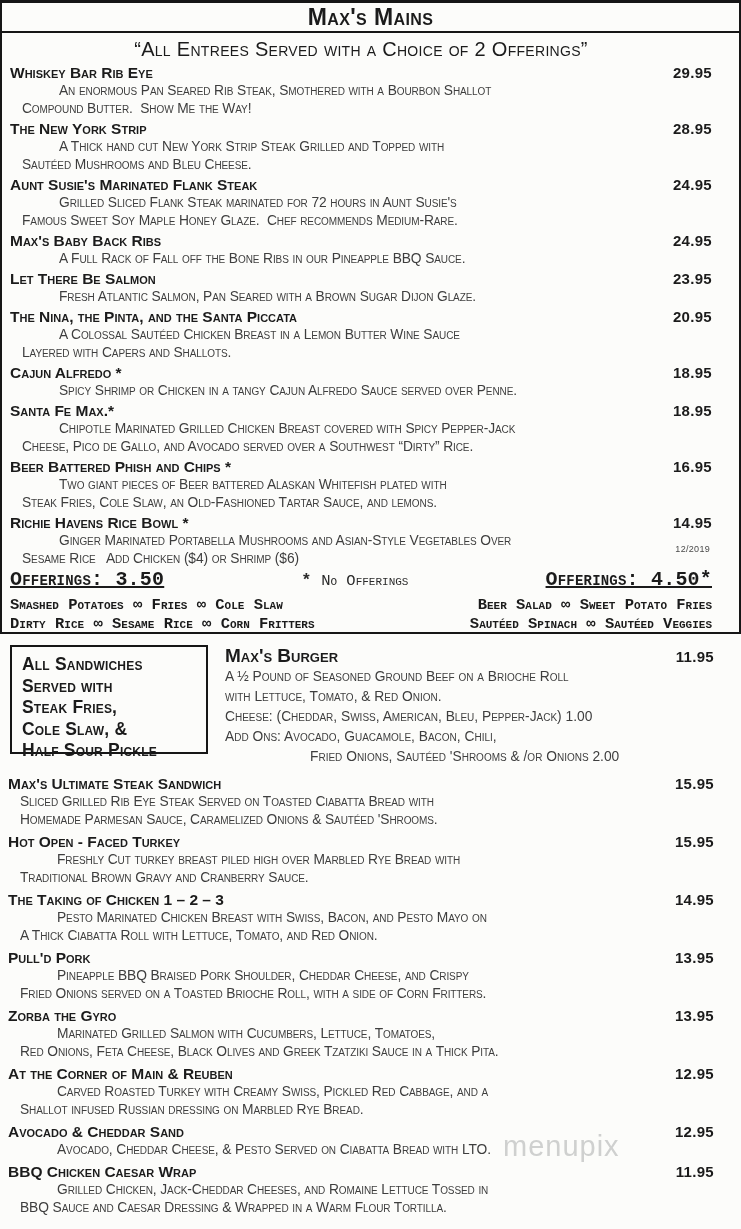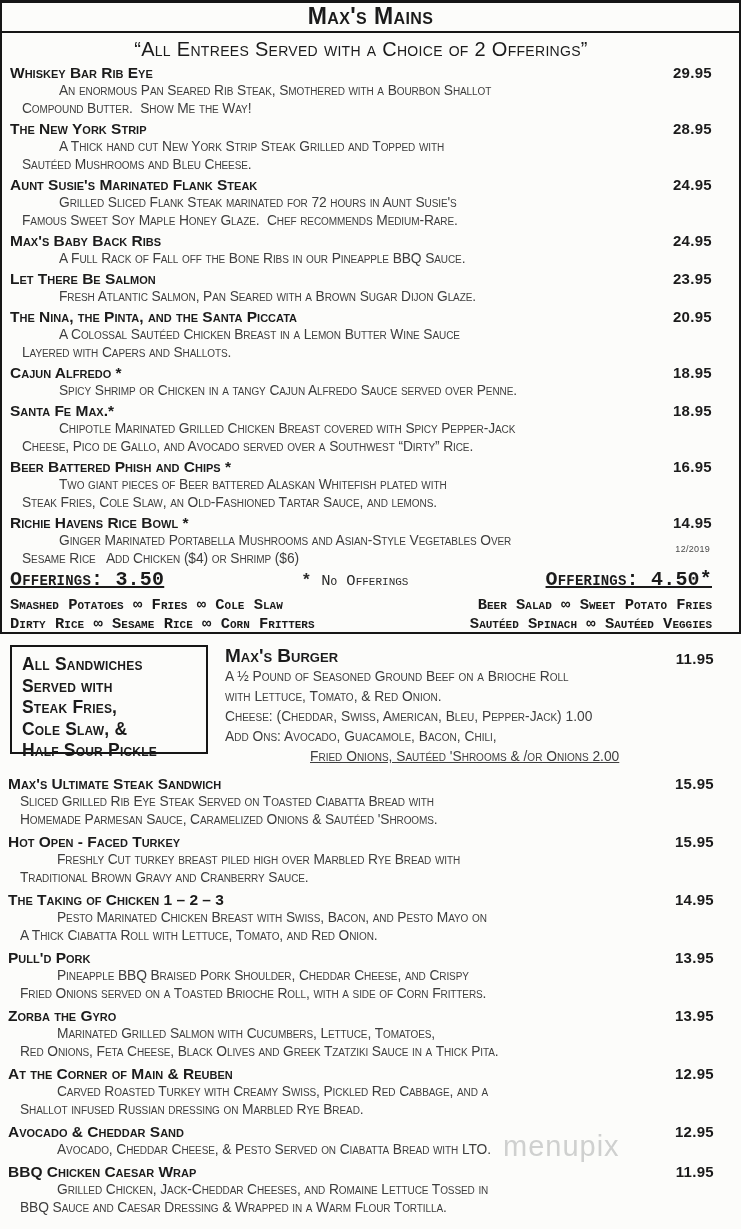--- a/index.html
+++ b/index.html
@@ -7,21 +7,21 @@
     position:relative; width:741px; height:1229px; margin:0 auto;
     background:#fcfcfa; overflow:hidden; color:#1b1b1b;
     font-family:"Liberation Sans", sans-serif;
   }
   
   .title-box {
     position:absolute; top:0; left:0; width:741px; height:33px;
     box-sizing:border-box;
     border-top:3px solid #161616; border-bottom:2px solid #161616;
     border-left:2px solid #161616; border-right:2px solid #161616;
-    display:flex; justify-content:center;
+    display:flex; align-items:center; justify-content:center;
   }
   .page-title {
     font-variant:small-caps; font-weight:bold; font-size:23px; letter-spacing:.4px;
   }
   
   .entrees-box {
     position:absolute; top:33px; left:0; width:741px; height:601px;
     box-sizing:border-box; overflow:hidden;
     border-left:2px solid #161616; border-right:2px solid #161616; border-bottom:2px solid #161616;
     padding:3px 27px 0 8px;
@@ -65,25 +65,25 @@
     box-sizing:border-box; overflow:hidden; padding:0 27px 0 8px;
   }
   .sand-top { display:flex; }
   .note-box {
     border:2px solid #161616; box-sizing:border-box; flex-shrink:0;
     width:198px; padding:7px 6px 6px 10px; margin-left:2px; height:109px;
     font-weight:bold; font-variant:small-caps; font-size:17.5px; line-height:21.5px;
     letter-spacing:.2px;
   }
   .burger { flex:1; padding-left:17px; }
-  .burger-head { display:flex; justify-content:space-between; align-items:flex-end; }
+  .burger-head { display:flex; justify-content:space-between; align-items:center; }
   .burger-name { font-weight:bold; font-variant:small-caps; font-size:19px; line-height:22px; }
   .burger-price { font-weight:bold; font-size:15px; letter-spacing:.3px; }
   .burger-desc { color:#3e3e3e; font-variant:small-caps; font-size:13.8px; line-height:20px; }
-  .burger-desc .l5 { padding-left:85px;text-decoration:underline; }
+  .burger-desc .l5 { padding-left:85px; }
   .sand-items { margin-top:7px; }
   .sand-items .mi { margin-top:3px; }
   
   .watermark {
     position:absolute; top:1130px; left:503px;
     font-size:29px; color:#cfd0cf; letter-spacing:1px; font-weight:normal;
   }
 </style>
 </head>
 <body>

